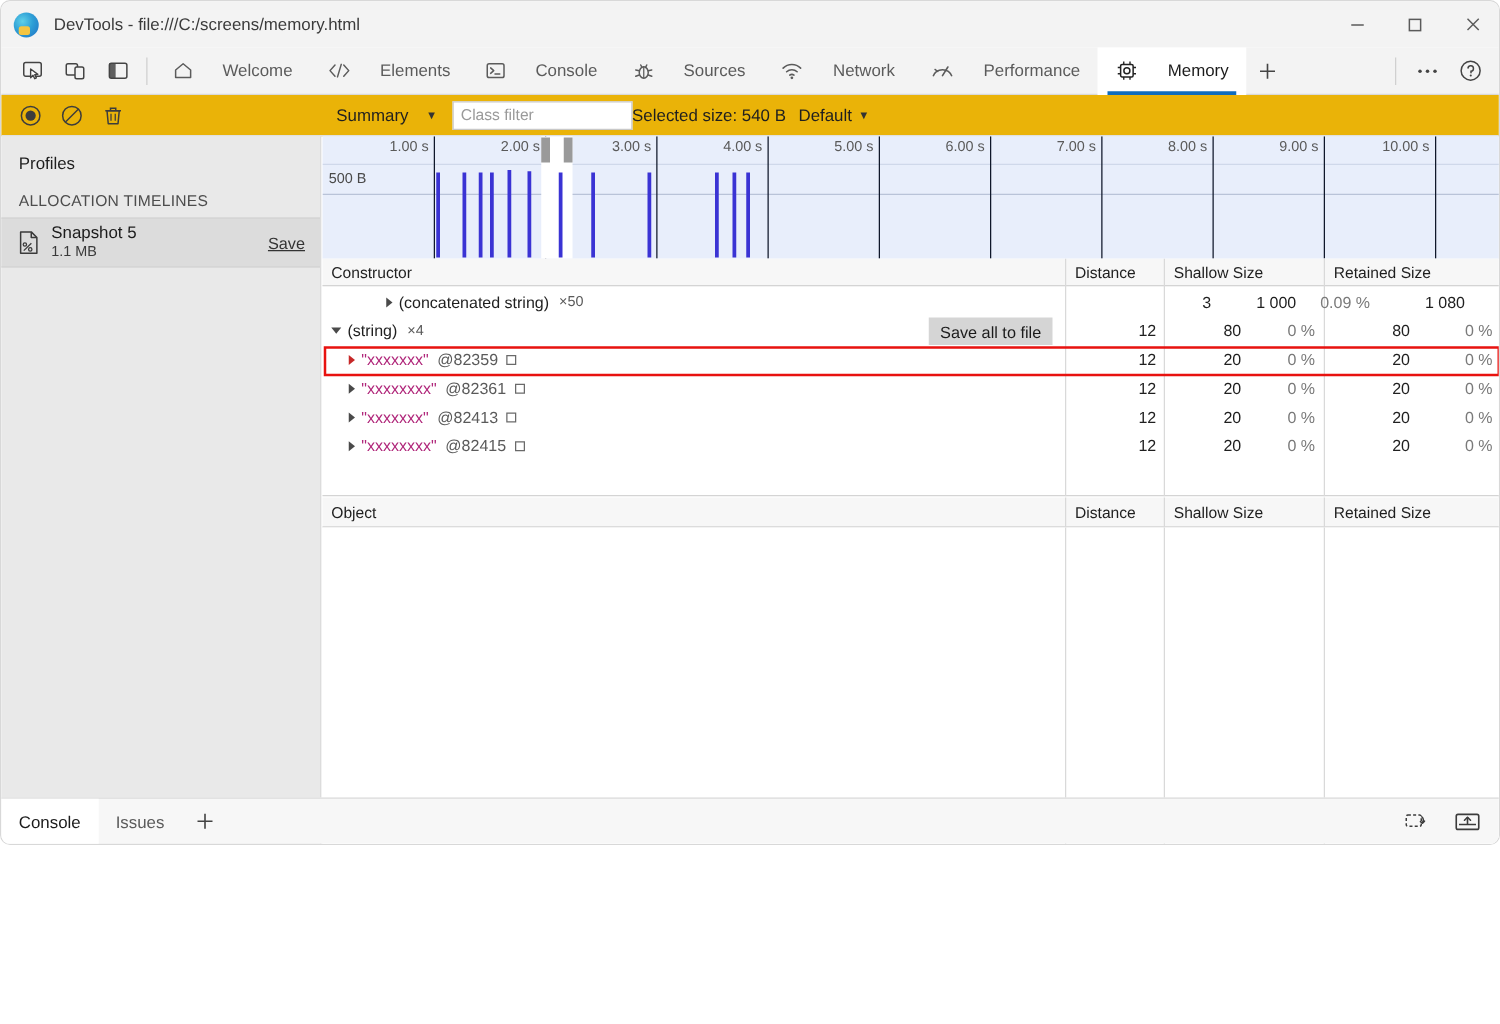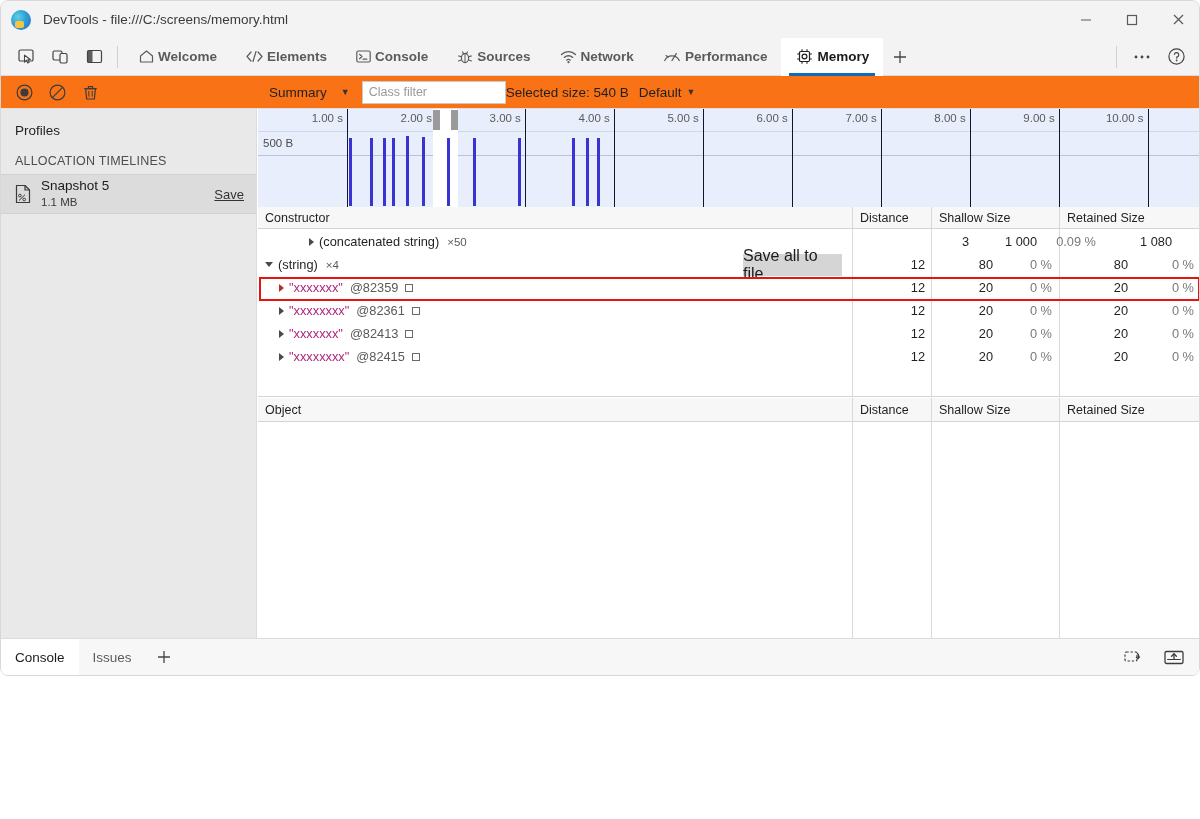--- a/index.html
+++ b/index.html
@@ -66,24 +66,24 @@
   .ts-btn {
     width: 34px; height: 30px;
     display: flex; align-items: center; justify-content: center;
     color: #444;
   }
   .ts-sep {
     width: 1px; height: 22px; background: #d0d0d0; margin: 0 6px;
   }
   .tabs { display: flex; align-items: stretch; height: 38px; }
   .tab {
-    display: flex; align-items: center; gap: 3px;
+    display: flex; align-items: center; gap: 23px;
     padding: 0 14px; height: 38px;
     font-size: 13.5px; color: #5b5b5b;
-    position: relative; white-space: nowrap; font-weight: bold;
+    position: relative; white-space: nowrap;
   }
   .tab.active {
     background: #ffffff;
     color: #1b1b1b;
   }
   .tab.active::after {
     content: ""; position: absolute; left: 8px; right: 8px; bottom: 0;
     height: 2.5px; background: #0f6cbd;
   }
   .tab .ic { display: flex; align-items: center; color: #5b5b5b; }
@@ -103,21 +103,21 @@
   .rbtn {
     width: 34px; height: 30px;
     display: flex; align-items: center; justify-content: center;
     color: #444;
   }
 
   
   .toolbar2 {
     position: absolute; top: 75px; left: 0;
     width: 1200px; height: 33px;
-    background: #f97316;
+    background: #eab308;
     border-bottom: 1px solid #e0e0e0;
     display: flex; align-items: center;
   }
   .tb-left { width: 256px; display: flex; align-items: center; padding-left: 8px; }
   .tb-ic {
     width: 30px; height: 26px;
     display: flex; align-items: center; justify-content: center;
     color: #3c3c3c; margin-right: 3px;
   }
   .tb-right { display: flex; align-items: center; gap: 0px; padding-left: 6px; }
@@ -279,21 +279,21 @@
   }
   .pct { color: #7a7a7a; }
   .hl-row {
     position: absolute;
     border: 2.5px solid #e8120f;
     pointer-events: none;
   }
   .ctxbtn {
     position: absolute;
     background: #d5d5d5;
-    font-size: 16px; color: #1b1b1b;
+    font-size: 13px; color: #1b1b1b;
     display: flex; align-items: center; justify-content: center;
   }
 
   
   .pane2 {
     position: absolute; top: 397px; left: 257px;
     width: 943px; height: 385px;
     background: #ffffff;
   }
   .p2tabs {

